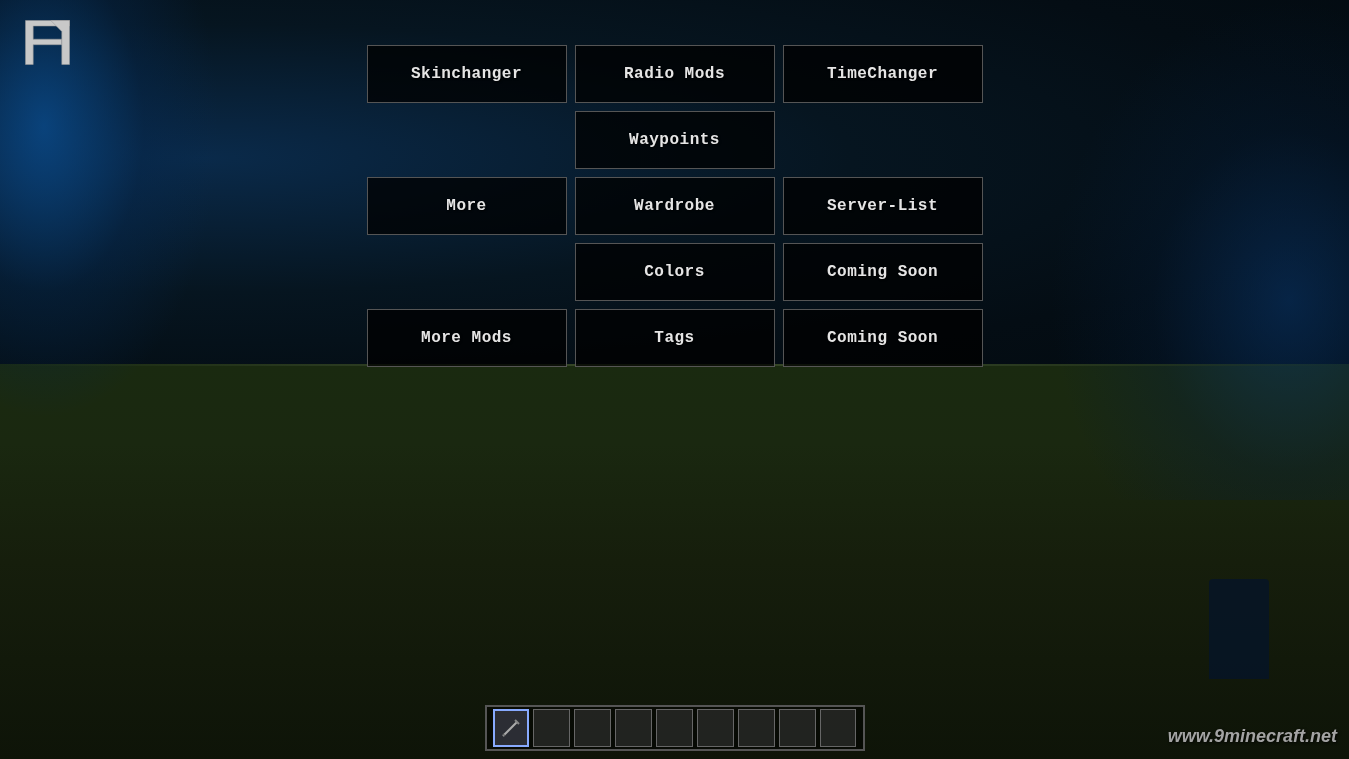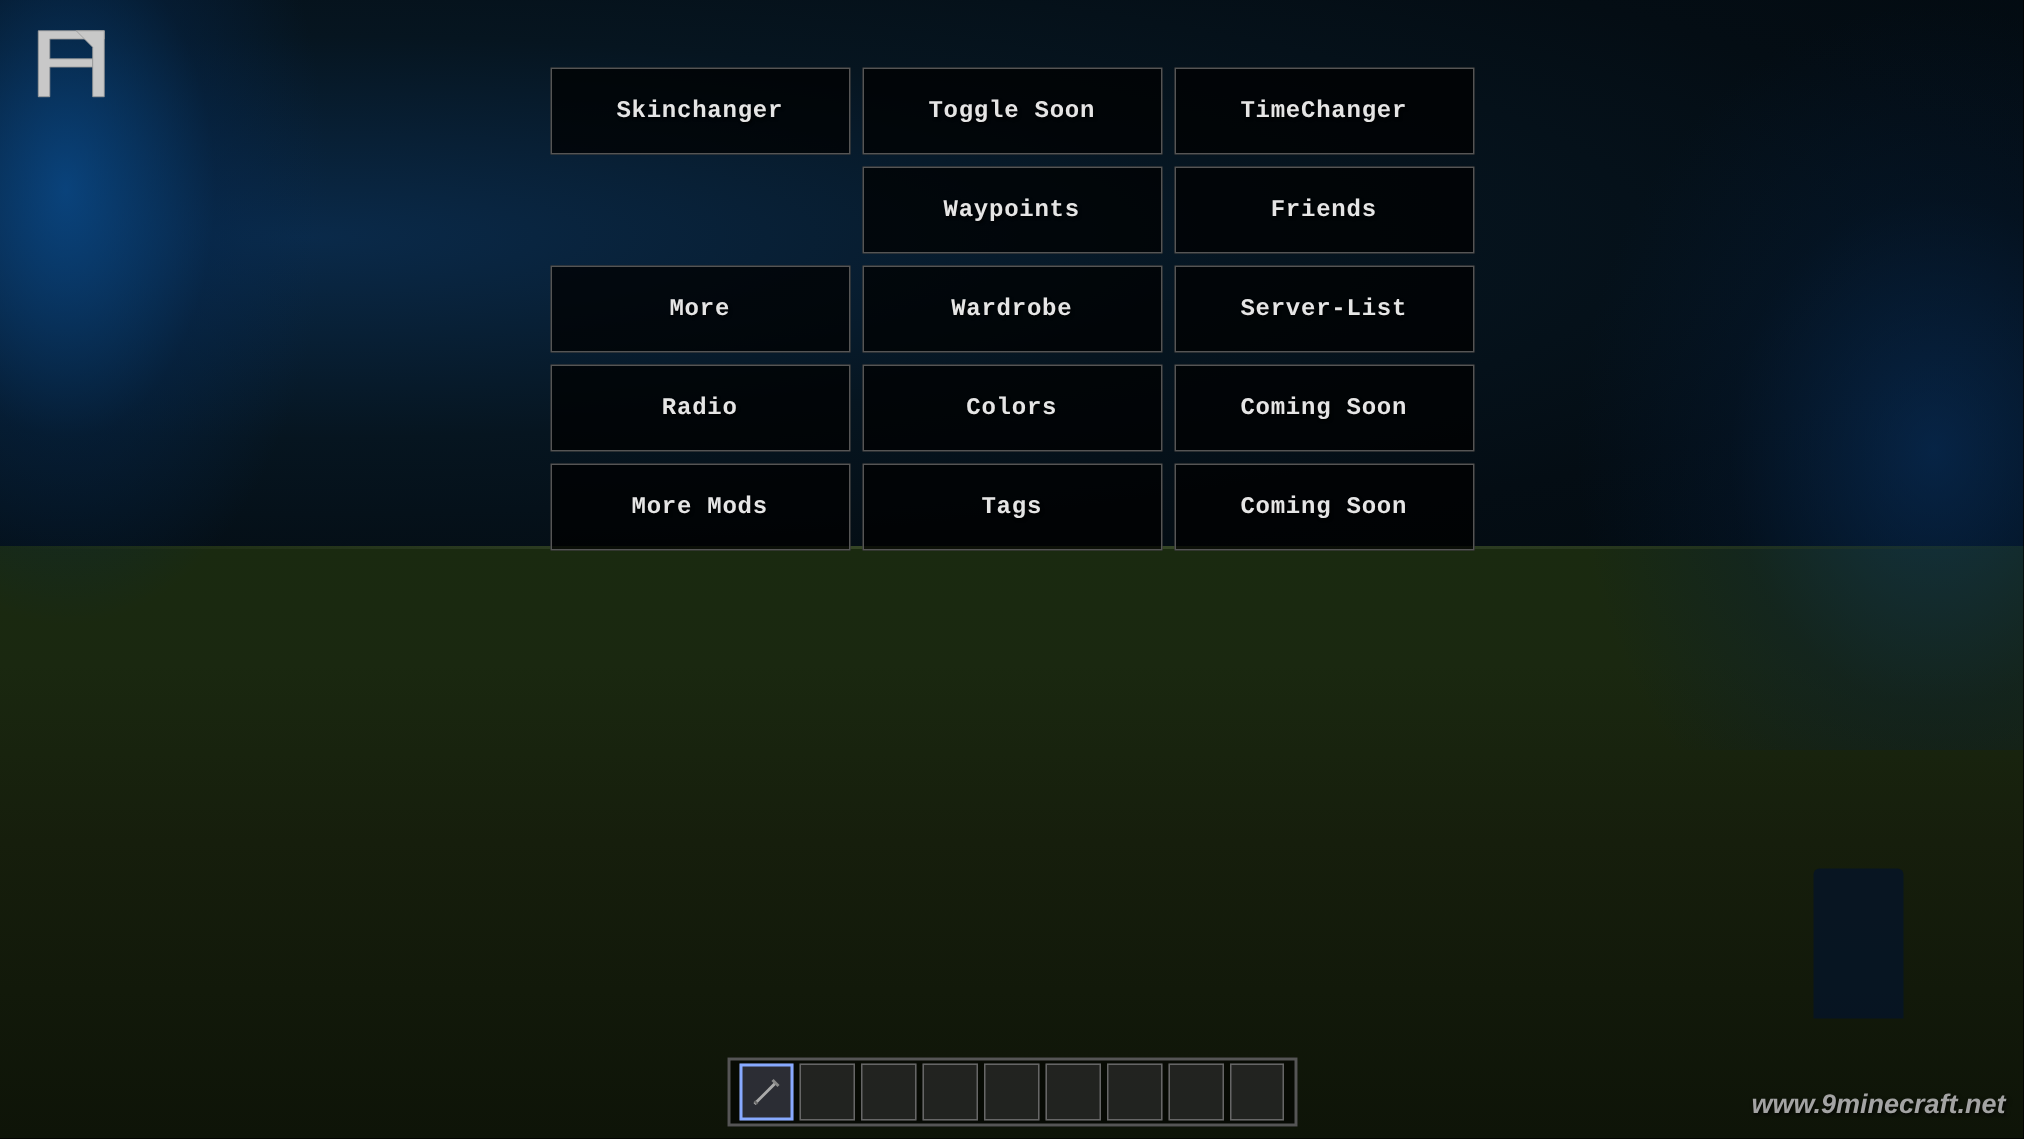--- a/index.html
+++ b/index.html
@@ -184,28 +184,26 @@
 <div class="logo">
   <svg viewBox="0 0 50 50" xmlns="http://www.w3.org/2000/svg">
 
     <polygon points="5,5 45,5 45,10 12,10 12,22 38,22 38,27 12,27 12,45 5,45" fill="#c8c8c8" stroke="#999" stroke-width="0.5"></polygon>
     <polygon points="28,5 45,5 45,45 38,45 38,15 28,5" fill="#c8c8c8" stroke="#999" stroke-width="0.5"></polygon>
   </svg>
 </div>
 
 <div class="menu-grid" id="menu-grid">
 <button class="menu-btn" style="grid-area: 1 / 1;">Skinchanger</button>
-    <button class="menu-btn" style="grid-area: 1 / 2;">Toggle Soon</button>
+    <button class="menu-btn" style="grid-area: 1 / 2;">Radio Mods</button>
     <button class="menu-btn" style="grid-area: 1 / 3;">TimeChanger</button>
     <button class="menu-btn" style="grid-area: 2 / 2;">Waypoints</button>
-    <button class="menu-btn" style="grid-area: 2 / 3;">Friends</button>
     <button class="menu-btn" style="grid-area: 3 / 1;">More</button>
     <button class="menu-btn" style="grid-area: 3 / 2;">Wardrobe</button>
     <button class="menu-btn" style="grid-area: 3 / 3;">Server-List</button>
-    <button class="menu-btn" style="grid-area: 4 / 1;">Radio</button>
     <button class="menu-btn" style="grid-area: 4 / 2;">Colors</button>
     <button class="menu-btn" style="grid-area: 4 / 3;">Coming Soon</button>
     <button class="menu-btn" style="grid-area: 5 / 1;">More Mods</button>
     <button class="menu-btn" style="grid-area: 5 / 2;">Tags</button>
     <button class="menu-btn" style="grid-area: 5 / 3;">Coming Soon</button>
   </div>
 
 <div class="hotbar">
   <div class="hotbar-item active">
 

